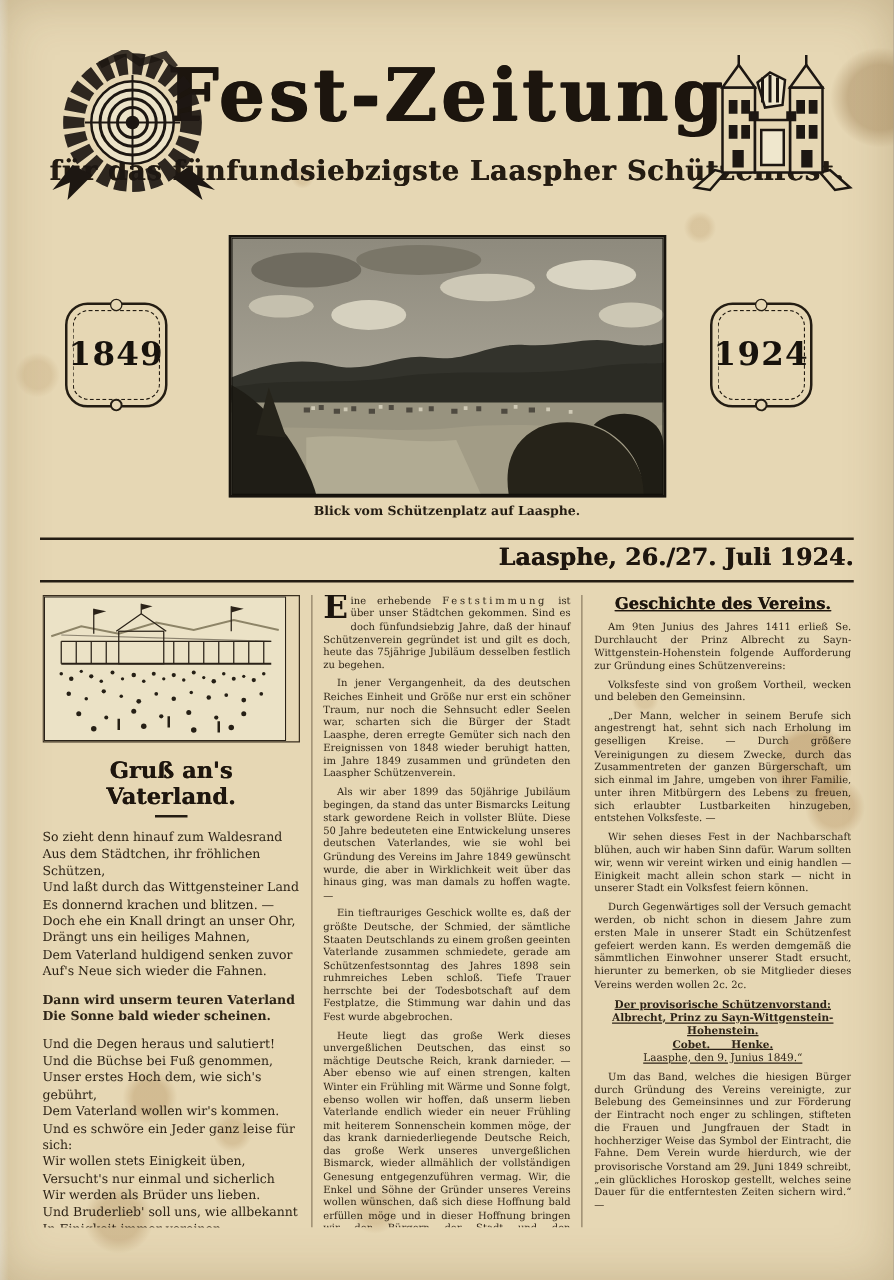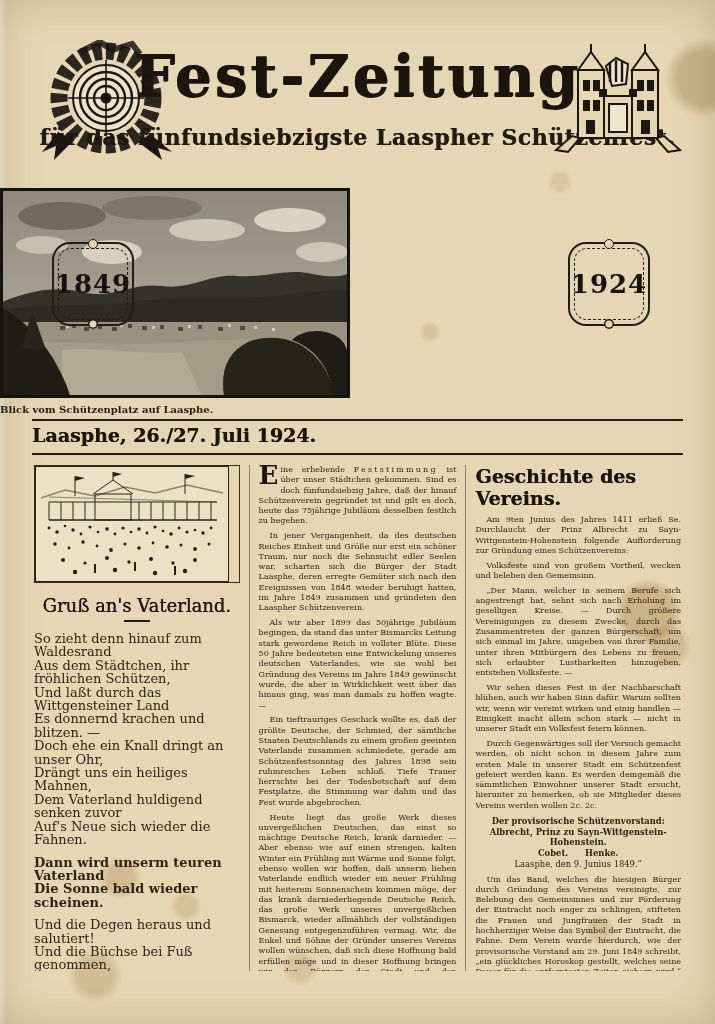--- a/index.html
+++ b/index.html
@@ -36,56 +36,56 @@
   .masthead h1{
     margin:0;font-size:58px;font-weight:bold;letter-spacing:3px;
     color:#1c150e;text-shadow:.7px 0 #1c150e, 0 .5px #1c150e;
     font-family:"DejaVu Serif", serif;
   }
   .subtitle{
     text-align:center;margin-top:14px;font-size:22px;font-weight:bold;
     color:#241c12;text-shadow:.4px 0 #241c12;letter-spacing:.5px;
   }
   
-  .photo-section{position:relative;text-align:left;padding-top:6px;}
+  .photo-section{position:relative;text-align:center;padding-top:6px;}
   .photo-frame{display:inline-block;border:2px solid #17130d;line-height:0;background:#9a968a;}
   .caption{font-size:10px;font-weight:bold;margin-top:4px;color:#241c12;}
   .badge{
     position:absolute;width:78px;height:80px;border:2px solid #241d13;border-radius:18px;
     display:flex;align-items:center;justify-content:center;
   }
   .badge::before{content:"";position:absolute;inset:4px;border:1.5px dashed #241d13;border-radius:13px;}
   .badge::after{content:"";position:absolute;width:8px;height:8px;border:1.5px solid #241d13;border-radius:50%;
     top:-5px;left:50%;margin-left:-5px;background:#e6d7b4;box-shadow:0 80px 0 -1.5px #e6d7b4,0 80px 0 0 #241d13;}
   .badge-left{left:52px;top:242px;}
   .badge-right{left:568px;top:242px;}
   .badge span{font-size:26px;font-weight:bold;color:#17120c;letter-spacing:1px;}
   
   .dateline{
-    margin:4px 32px 0;border-top:2px solid #241d13;border-bottom:2px solid #241d13;
-    text-align:left;padding:3px 0 7px;
+    margin:15px 32px 0;border-top:2px solid #241d13;border-bottom:2px solid #241d13;
+    text-align:right;padding:3px 0 7px;
   }
   .dateline span{font-size:19px;font-weight:bold;color:#1e160e;text-shadow:.3px 0 #1e160e;}
   
   .columns{display:flex;margin:10px 34px 0;height:506px;overflow:hidden;}
   .col{overflow:hidden;}
   .col-left{width:212px;padding-right:9px;}
   .col-mid{width:204px;padding:0 9px;border-left:1px solid rgba(70,55,35,.55);border-right:1px solid rgba(70,55,35,.55);}
   .col-right{width:212px;padding-left:9px;}
   .col p{font-size:8px;line-height:10.3px;text-align:justify;margin:0 0 4.5px;text-indent:11px;color:#2e2417;}
   .col p.noindent{text-indent:0;}
   .dropcap{float:left;font-size:26px;line-height:21px;font-weight:bold;margin:0 2px 0 0;color:#1c150e;}
   .spaced{letter-spacing:2.2px;}
   .illustration{border:1px solid #3a2f1f;line-height:0;margin-bottom:12px;}
-  .poem-title{font-size:18px;font-weight:normal;text-align:center;margin:2px 0 4px;color:#1e160e;text-shadow:.3px 0 #1e160e;}
+  .poem-title{font-size:18px;font-weight:bold;text-align:center;margin:2px 0 4px;color:#1e160e;text-shadow:.3px 0 #1e160e;}
   .poem-divider{width:26px;height:2px;background:#241d13;margin:0 auto 10px;}
-  .stanza{font-size:13px;line-height:13.4px;white-space:pre-line;margin:0 0 9px;color:#2e2417;}
+  .stanza{font-size:10px;line-height:13.4px;white-space:pre-line;margin:0 0 9px;color:#2e2417;}
   .stanza.closing{font-weight:bold;}
-  .article-heading{font-size:19px;font-weight:bold;text-align:left;margin:0 0 6px;color:#1e160e;text-shadow:.3px 0 #1e160e;}
-  .sig{font-size:8.4px;text-align:center;margin:1px 0;color:#2e2417;}
+  .article-heading{font-size:13px;font-weight:bold;text-align:center;margin:0 0 6px;color:#1e160e;text-shadow:.3px 0 #1e160e;text-decoration:underline;}
+  .sig{font-size:8.4px;text-align:center;margin:1px 0;color:#2e2417;text-decoration:underline;}
   .sig.bold{font-weight:bold;}
   .sig.names{font-weight:bold;word-spacing:14px;}
   .sig-block{margin:3px 0 6px;}
   .cherub-wrap{text-align:center;margin-top:14px;}
 </style>
 </head>
 <body>
 
 <div class="page">
 

